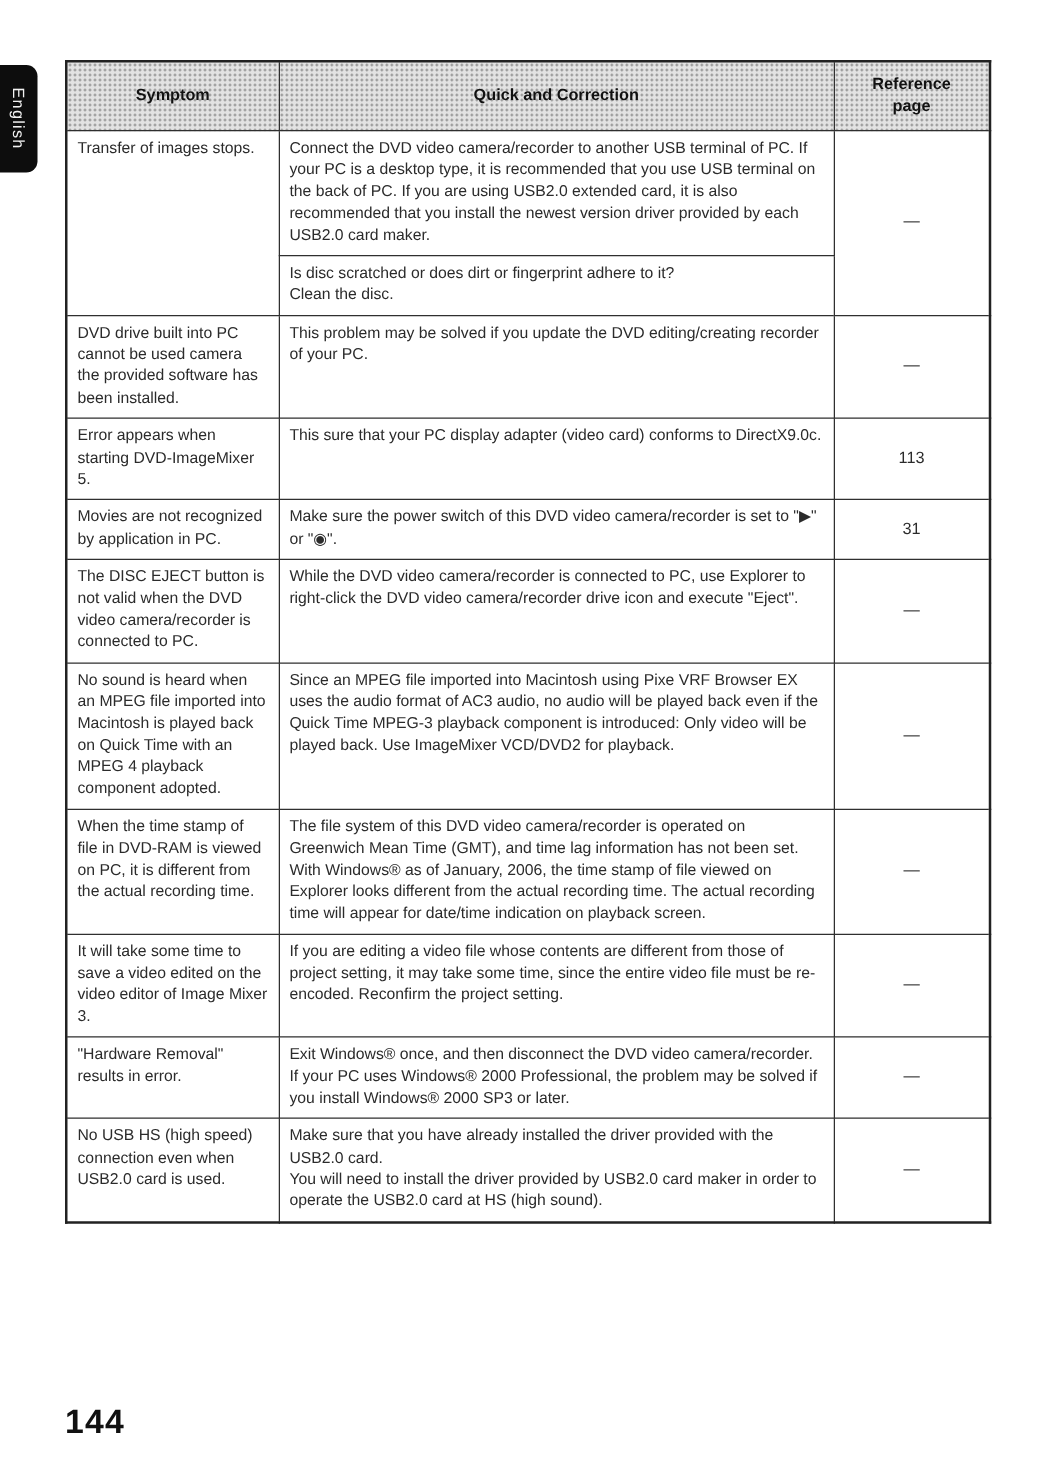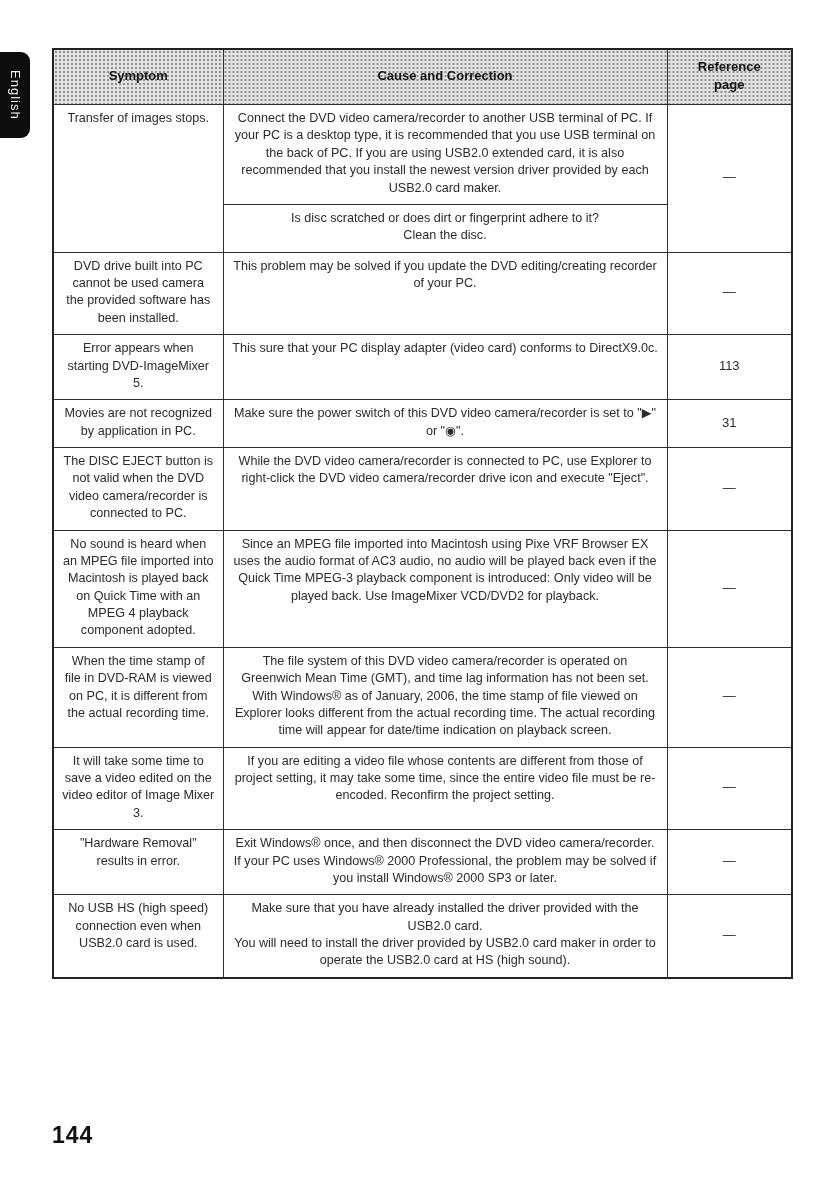--- a/index.html
+++ b/index.html
@@ -45,21 +45,21 @@
     line-height: 1.38;
     color: #2b2b2b;
   }
   table.trouble col.c-symptom { width: 170px; }
   table.trouble col.c-cause   { width: 444px; }
   table.trouble col.c-ref     { width: 125px; }
   table.trouble th, table.trouble td {
     border: 1px solid #2f2f2f;
     padding: 5px 8px 7px 8px;
     vertical-align: top;
-    text-align: center;
+    text-align: left;
     white-space: pre-line;
   }
   table.trouble { border: 2px solid #222; }
   table.trouble thead th {
     background-color: #e3e3e3;
     background-image: radial-gradient(#8f8f8f 0.8px, rgba(0,0,0,0) 0.9px);
     background-size: 4px 4px;
     font-weight: bold;
     text-align: center;
     vertical-align: middle;
@@ -69,21 +69,21 @@
   }
   table.trouble td.ref {
     text-align: center;
     vertical-align: middle;
     font-size: 13px;
   }
   .page-number {
     position: absolute;
     left: 52px;
     top: 1122px;
-    font-size: 23px;
+    font-size: 27px;
     font-weight: bold;
     color: #111;
     letter-spacing: 1px;
   }
 </style>
 </head>
 <body>
 
 <div class="page">
 
@@ -93,21 +93,21 @@
 
   <table class="trouble">
     <colgroup>
       <col class="c-symptom">
       <col class="c-cause">
       <col class="c-ref">
     </colgroup>
     <thead>
       <tr>
         <th>Symptom</th>
-        <th>Cause and Correction</th>
+        <th>Quick and Correction</th>
         <th>Reference
 page</th>
       </tr>
     </thead>
     <tbody>
         <tr>
           <td rowspan="2">Transfer of images stops.</td>
           <td>Connect the DVD video camera/recorder to another USB terminal of PC. If your PC is a desktop type, it is recommended that you use USB terminal on the back of PC. If you are using USB2.0 extended card, it is also recommended that you install the newest version driver provided by each USB2.0 card maker.</td>
           <td class="ref" rowspan="2">—</td>
         </tr>

